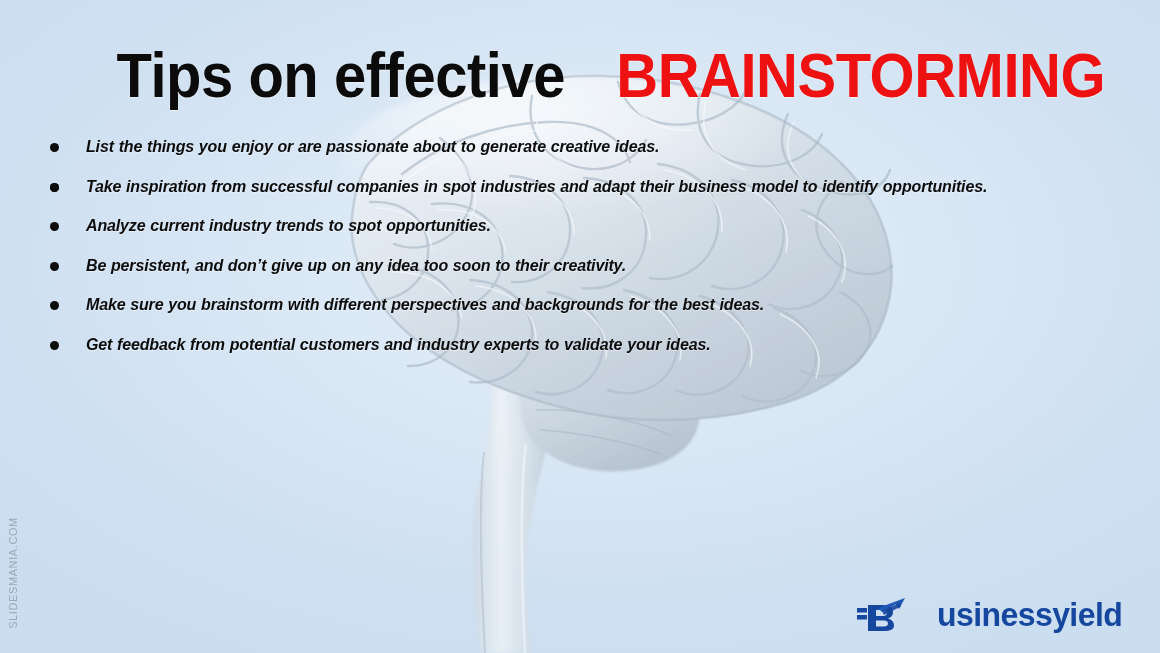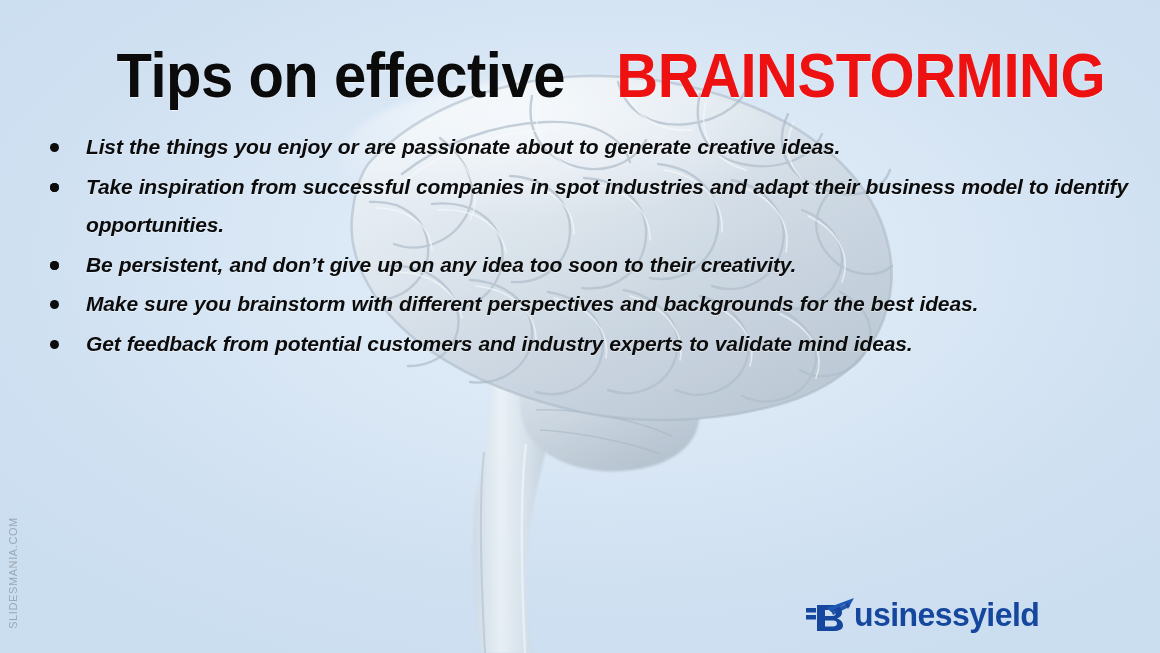--- a/index.html
+++ b/index.html
@@ -63,21 +63,21 @@
     top: 128px;
     width: 1100px;
     margin: 0;
     padding: 0;
     list-style: none;
   }
   .tip-item {
     position: relative;
     padding-left: 50px;
     margin: 0 0 1px 0;
-    font-size: 21px;
+    font-size: 16px;
     line-height: 38.5px;
     font-weight: 700;
     font-style: italic;
     color: #0c0c0c;
     letter-spacing: -0.15px;
     word-spacing: 0.5px;
     text-shadow: 0 1px 0 rgba(255,255,255,0.4);
   }
   .tip-bullet {
     position: absolute;
@@ -102,25 +102,26 @@
     letter-spacing: 0.6px;
     color: #9aa7b4;
     font-family: "Liberation Sans", "DejaVu Sans", sans-serif;
     white-space: nowrap;
     text-align: center;
   }
 
   
   #logo {
     position: absolute;
-    left: 805px;
+    left: 856px;
     top: 592px;
     height: 44px;
     display: flex;
     align-items: center;
+    gap: 32px;
   }
   #logo-mark {
     width: 52px;
     height: 34px;
     margin-right: 1px;
     display: block;
   }
   #logo-word {
     font-size: 33px;
     font-weight: 700;
@@ -268,32 +269,33 @@
     </li>
     <li class="tip-item">
       <span class="tip-bullet"></span>
     </li>
     <li class="tip-item">
       <span class="tip-bullet"></span>
       <span class="tip-text">Take inspiration from successful companies in spot industries and adapt their business model to identify opportunities.</span>
     </li>
     <li class="tip-item">
       <span class="tip-bullet"></span>
+      <span class="tip-text">Analyze current industry trends to spot opportunities.</span>
     </li>
     <li class="tip-item">
       <span class="tip-bullet"></span>
       <span class="tip-text">Be persistent, and don’t give up on any idea too soon to their creativity.</span>
     </li>
     <li class="tip-item">
       <span class="tip-bullet"></span>
       <span class="tip-text">Make sure you brainstorm with different perspectives and backgrounds for the best ideas.</span>
     </li>
     <li class="tip-item">
       <span class="tip-bullet"></span>
-      <span class="tip-text">Get feedback from potential customers and industry experts to validate mind ideas.</span>
+      <span class="tip-text">Get feedback from potential customers and industry experts to validate your ideas.</span>
     </li>
   </ul>
 
   <div id="watermark">SLIDESMANIA.COM</div>
 
   <div id="logo">
     <svg id="logo-mark" viewBox="0 0 104 68" aria-hidden="true">
 
       <rect x="2" y="22" width="20" height="9" fill="#16479e"></rect>
       <rect x="2" y="36" width="20" height="9" fill="#16479e"></rect>

